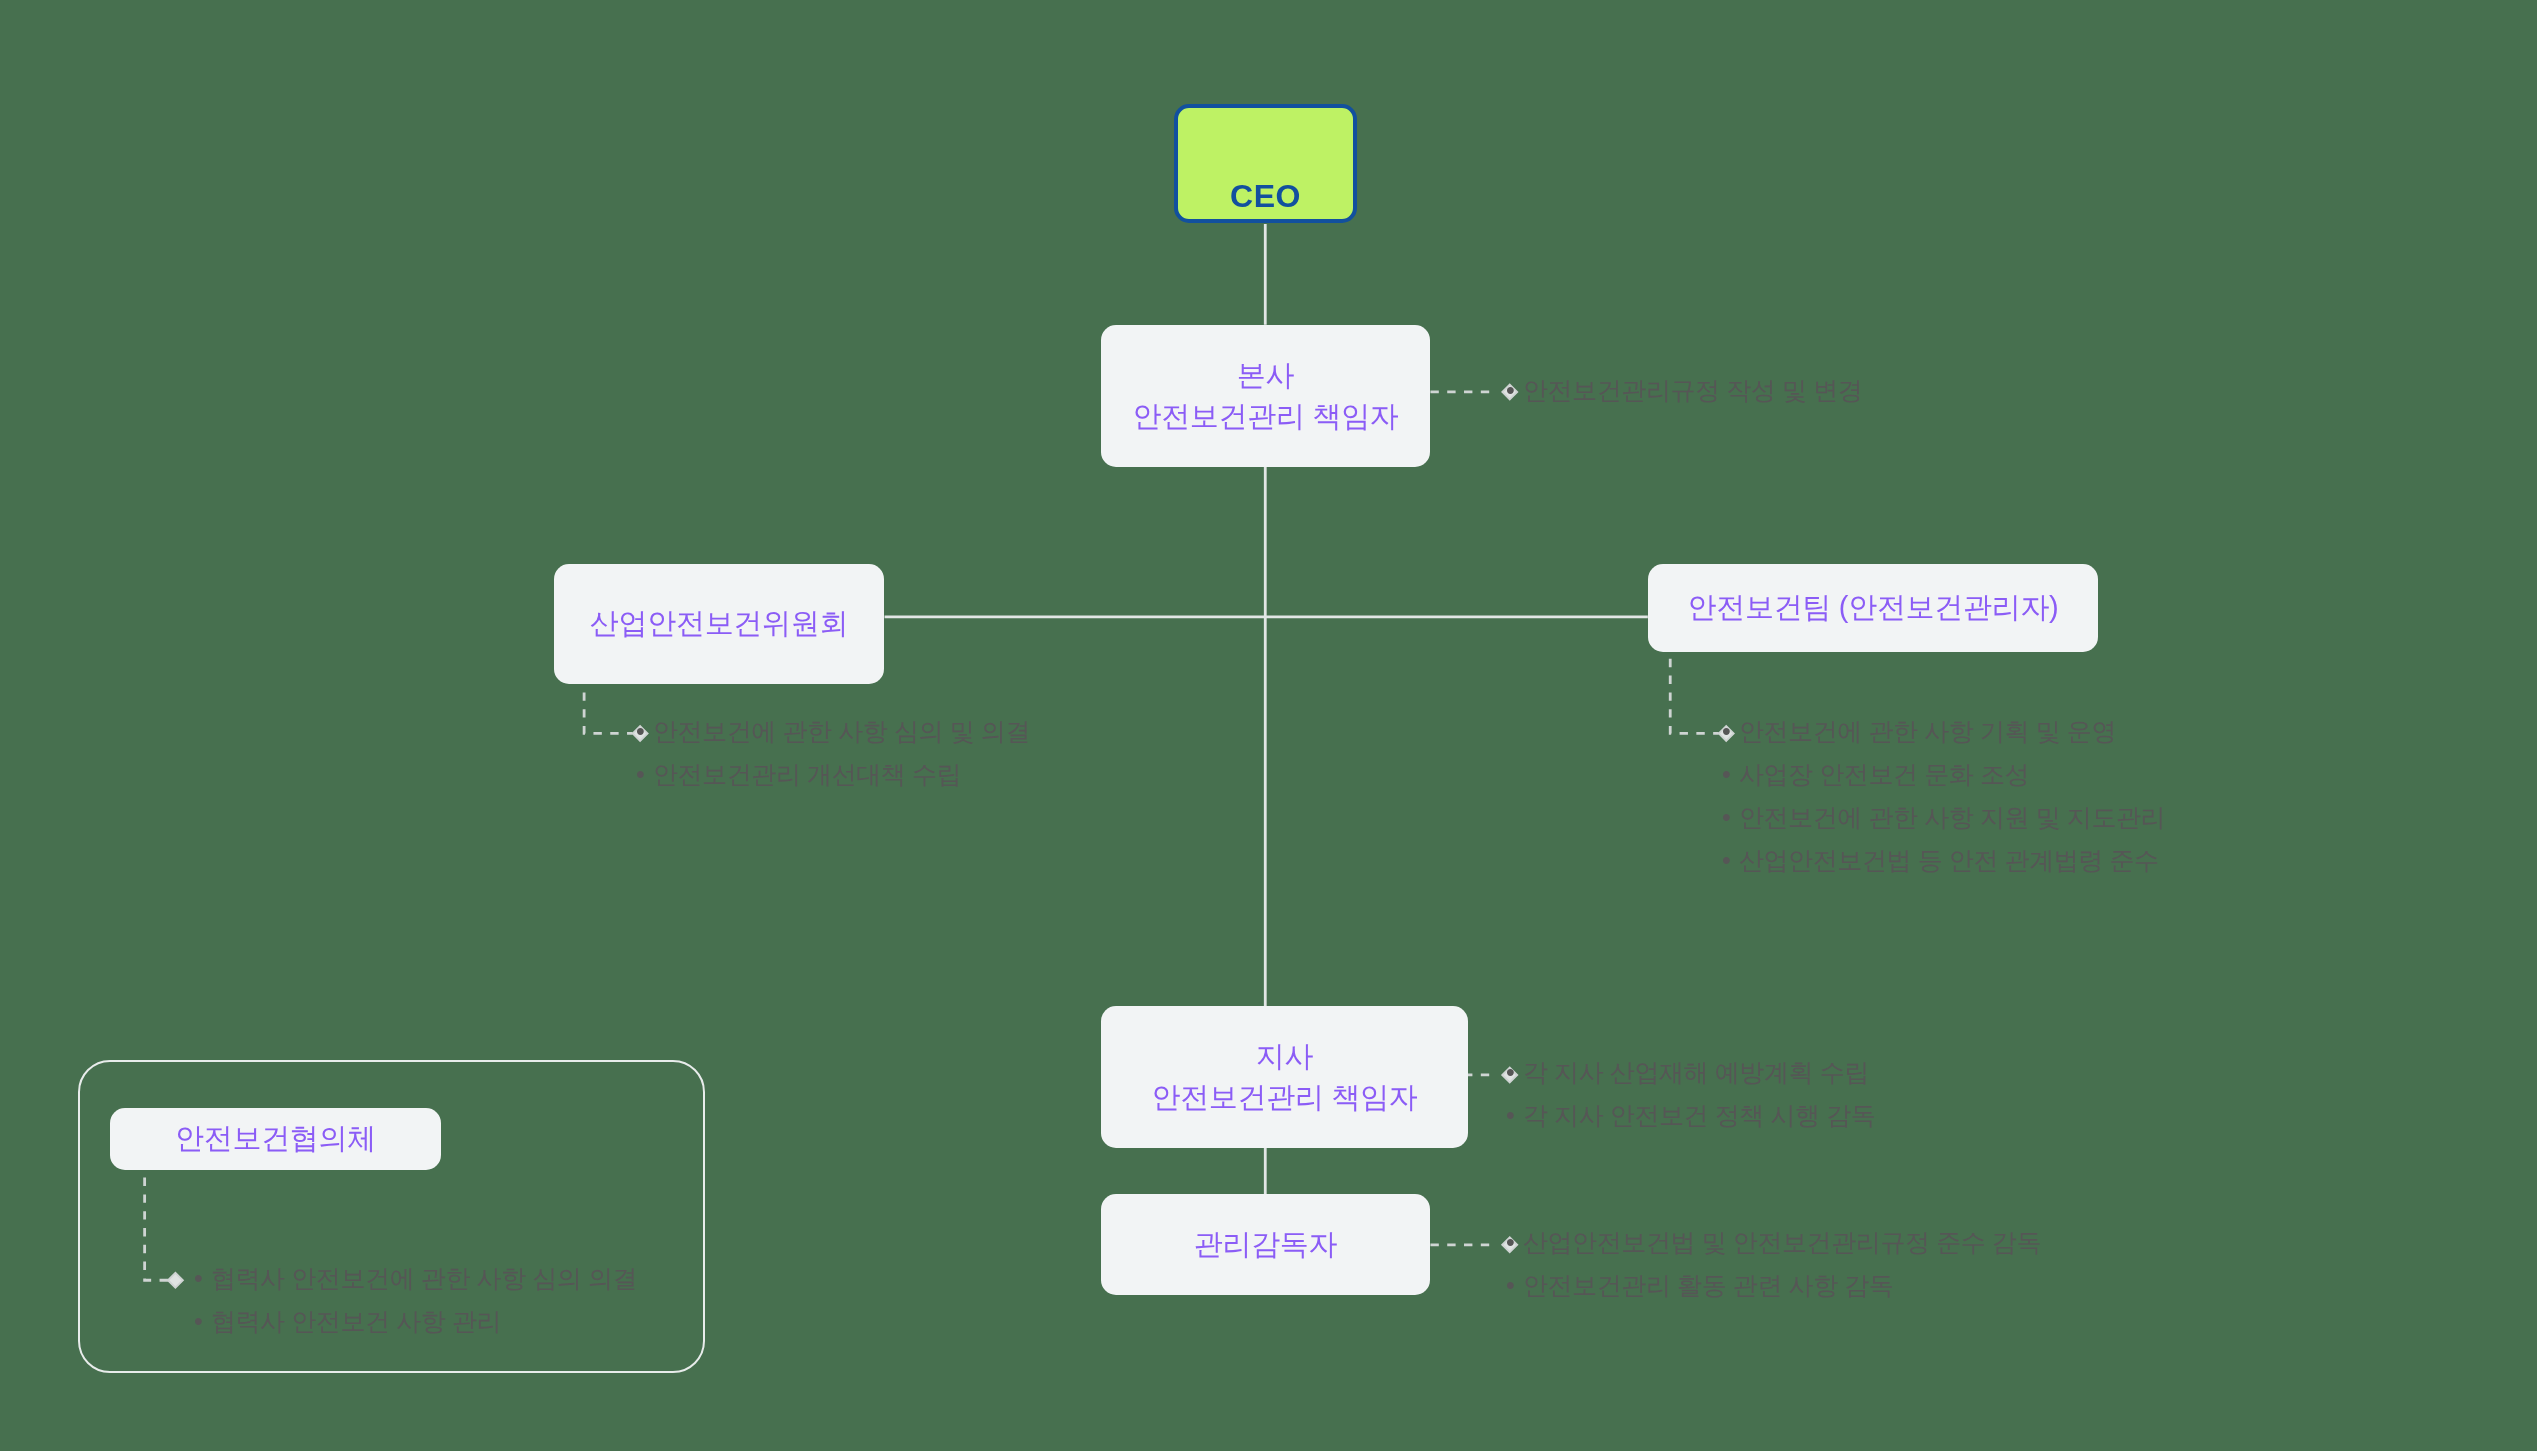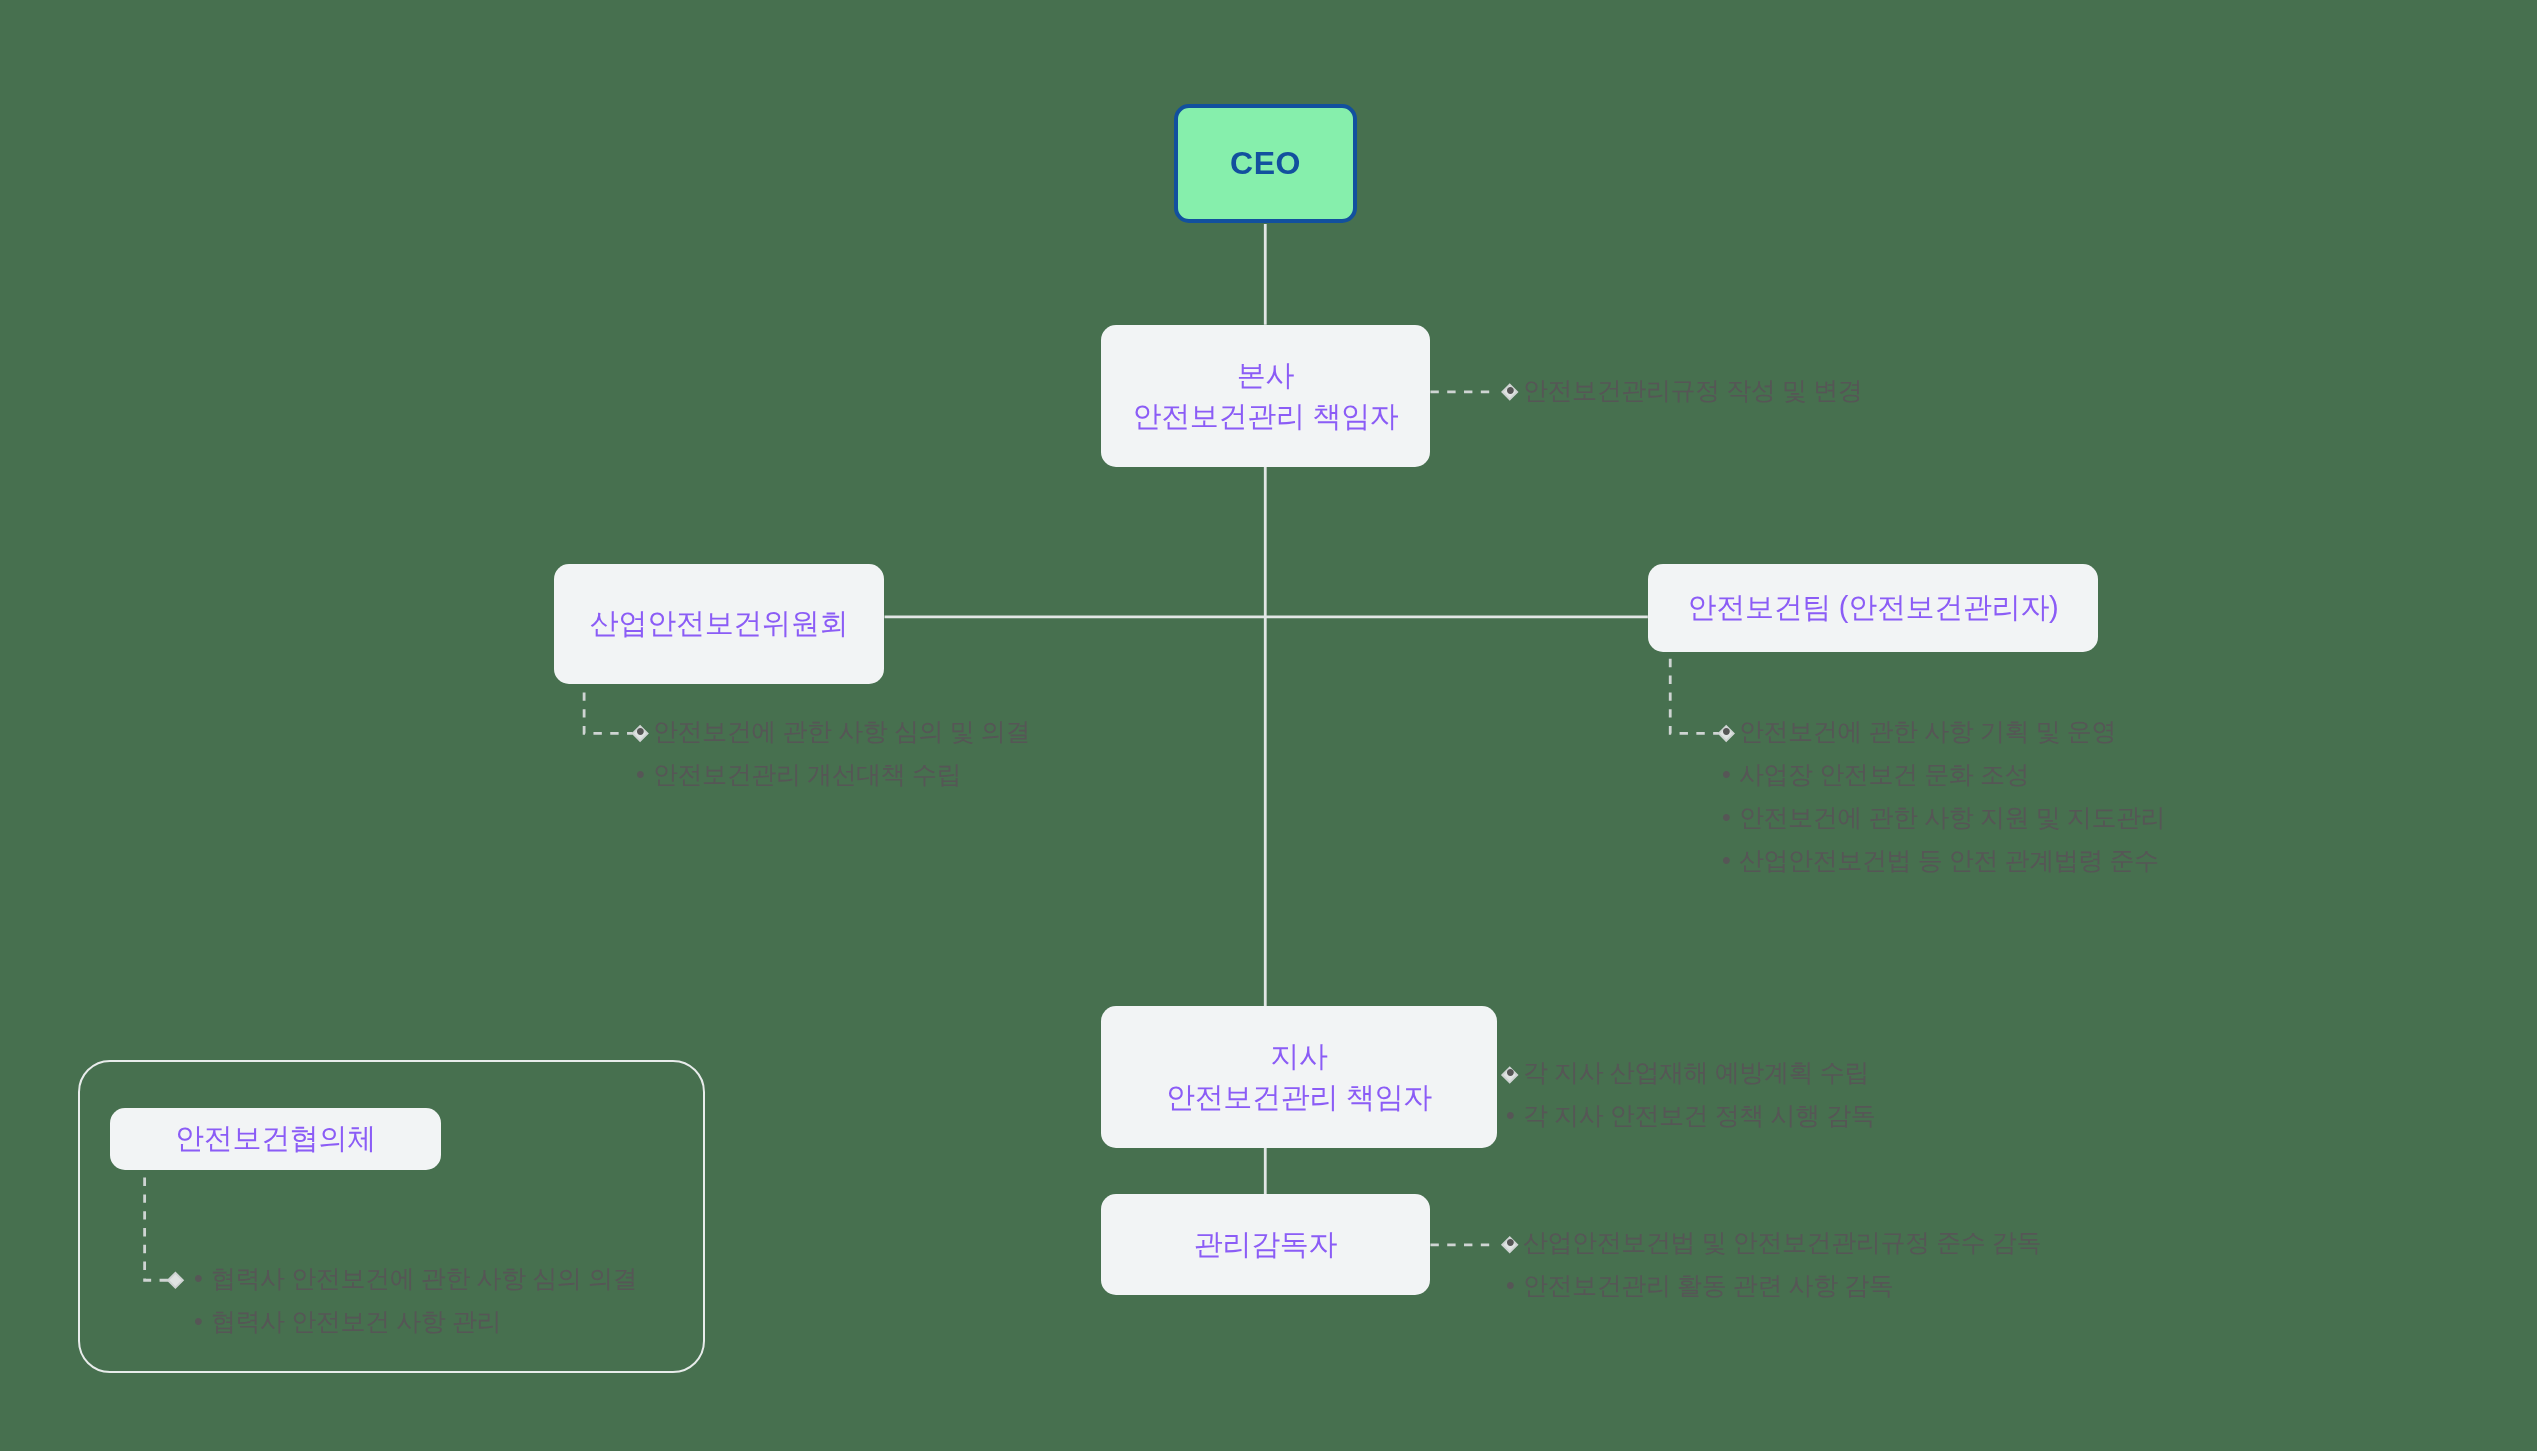--- a/index.html
+++ b/index.html
@@ -34,26 +34,27 @@
     text-align: center;
     color: #8b5cf6;
     font-size: 29px;
     line-height: 1.42;
     letter-spacing: -0.3px;
     z-index: 3;
   }
   .node .node-label { white-space: pre-line; }
 
   .node.ceo {
-    background: #86efac;
+    background: #bef264;
     border: 4.7px solid #12509e;
     color: #12509e;
     font-size: 32px;
     font-weight: 600;
     letter-spacing: 0.5px;
+    align-items: flex-end;
   }
 
   .group-frame {
     position: absolute;
     box-sizing: border-box;
     border: 2.8px solid #e8eceb;
     border-radius: 32px;
     z-index: 1;
   }
 
@@ -119,21 +120,21 @@
   </div>
 
   <div class="node" style="left:554px; top:564px; width:330px; height:120px;">
     <span class="node-label">산업안전보건위원회</span>
   </div>
 
   <div class="node" style="left:1648px; top:564px; width:450px; height:88px;">
     <span class="node-label">안전보건팀 (안전보건관리자)</span>
   </div>
 
-  <div class="node" style="left:1101px; top:1006px; width:396px; height:142px;">
+  <div class="node" style="left:1101px; top:1006px; width:367px; height:142px;">
     <span class="node-label">지사
 안전보건관리 책임자</span>
   </div>
 
   <div class="node" style="left:1101px; top:1194px; width:329px; height:101px;">
     <span class="node-label">관리감독자</span>
   </div>
 
   <div class="group-frame" style="left:78px; top:1060px; width:627px; height:313px;"></div>
 

